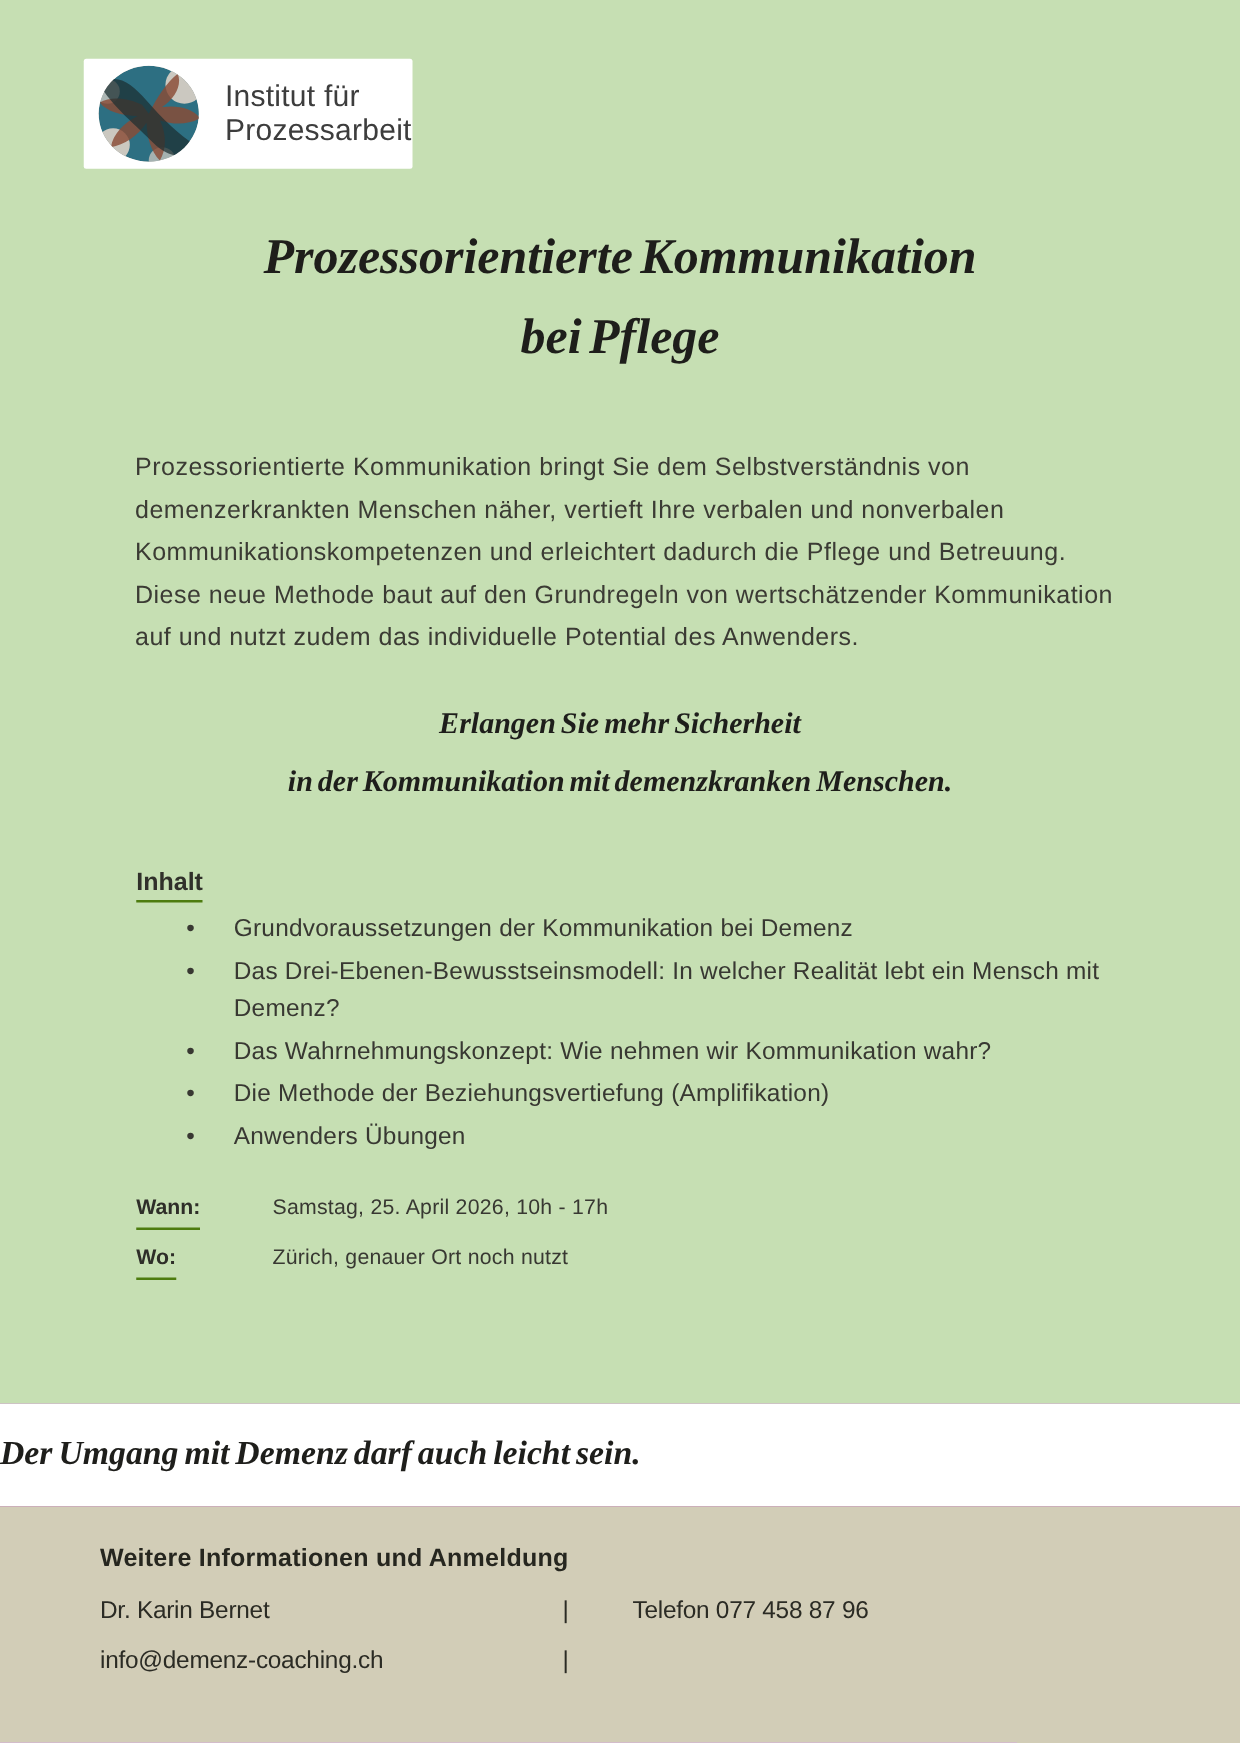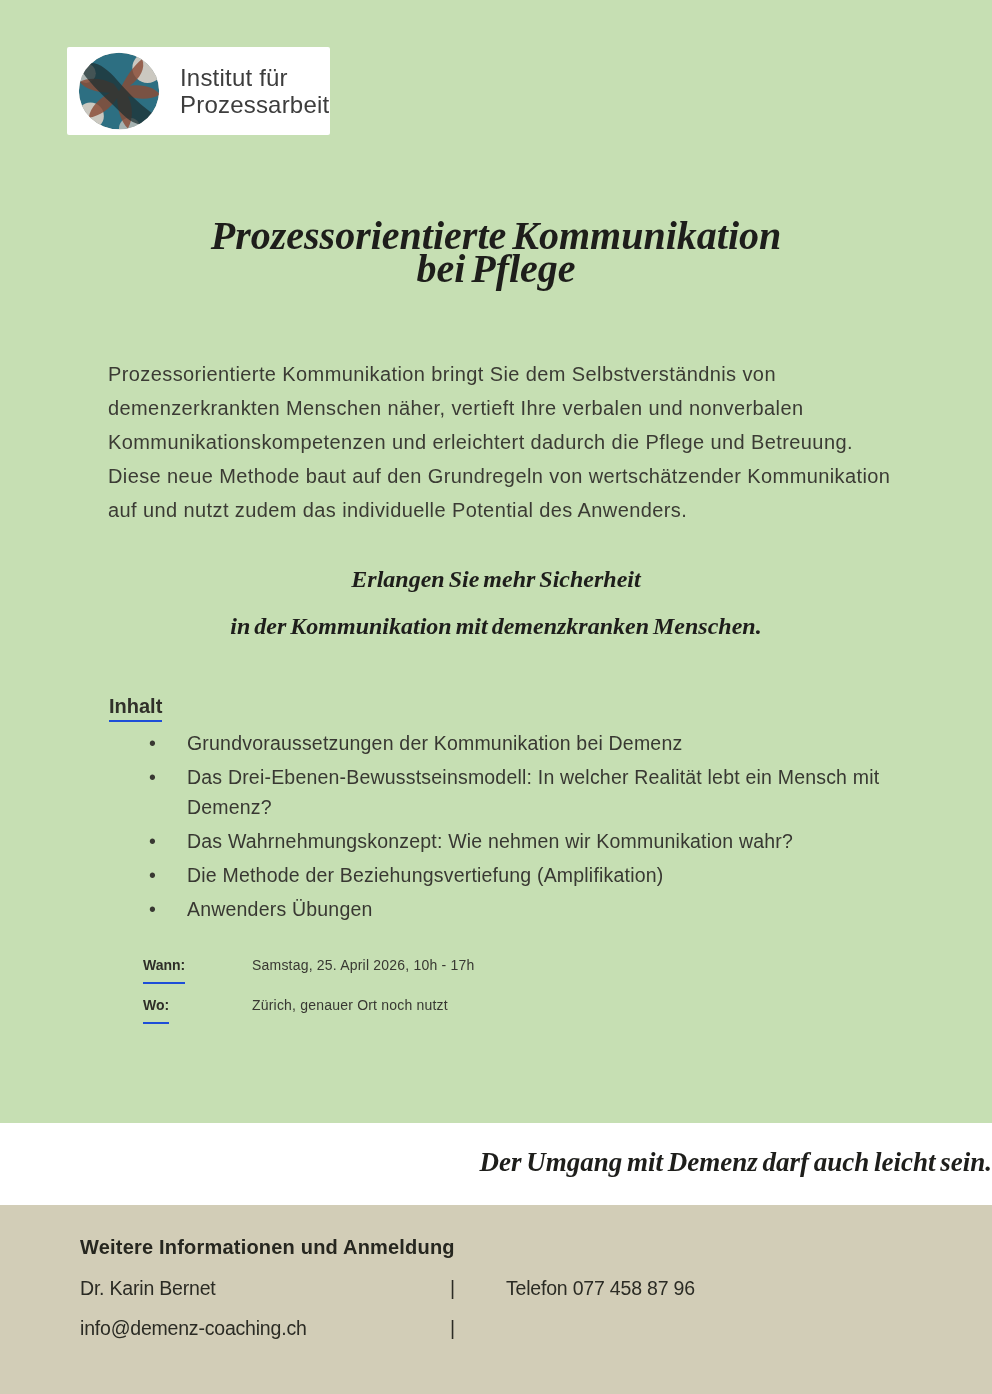--- a/index.html
+++ b/index.html
@@ -16,21 +16,21 @@
   
   .section-green {
     position: absolute; top: 0; left: 0;
     width: 100%; height: 1123px;
     background: #c6dfb3;
   }
   .band-white {
     position: absolute; top: 1123px; left: 0;
     width: 100%; height: 82px;
     background: #ffffff;
-    display: flex; align-items: center; justify-content: flex-end;
+    display: flex; align-items: center; justify-content: flex-start;
   }
   .section-footer {
     position: absolute; top: 1205px; left: 0;
     width: 100%; height: 189px;
     background: #d2cdb7;
     box-sizing: border-box;
     padding: 31px 0 0 80px;
   }
 
   
@@ -55,21 +55,21 @@
     font-family: "Liberation Serif", serif;
     font-style: italic;
     color: #1e1e1b;
   }
   .title-line {
     position: absolute; left: 0; width: 100%;
     text-align: center;
     font-size: 40px; font-weight: 600;
     word-spacing: -4px;
   }
-  .title-line.l1 { top: 181px; margin-top: 31px; }
+  .title-line.l1 { top: 181px; }
   .title-line.l2 { top: 245px; }
 
   .tagline-line {
     position: absolute; left: 0; width: 100%;
     text-align: center;
     font-size: 24px; font-weight: 700;
     word-spacing: -2px;
   }
   .tagline-line.l1 { top: 566px; }
   .tagline-line.l2 { top: 613px; }
@@ -84,21 +84,21 @@
   }
 
   
   .inhalt-heading {
     position: absolute; top: 695px; left: 109px;
     font-size: 20px; font-weight: bold;
     color: #30302a;
   }
   .u-line {
     display: inline-block;
-    border-bottom: 2px solid #1d4ed8;
+    border-bottom: 2px solid #4d7c0f;
     padding-bottom: 2px;
   }
   .bullet-list {
     position: absolute; top: 728px; left: 141px;
     width: 760px;
     list-style: none; margin: 0; padding: 0;
   }
   .bullet-list li {
     display: flex;
     font-size: 19.5px; line-height: 30px;
@@ -110,24 +110,23 @@
   .bullet-text { flex: 1; }
 
   
   .details {
     position: absolute; top: 951px; left: 109px;
     width: 800px;
   }
   .detail-row {
     display: grid;
     grid-template-columns: 109px 1fr;
-    font-size: 14px; line-height: 29px;
+    font-size: 17px; line-height: 29px;
     margin-bottom: 7px;
     color: #383832;
-    margin-left: 34px;
   }
   .detail-label { font-weight: bold; color: #2e2e28; }
   .detail-value { letter-spacing: 0.2px; width: 680px; }
   .condensed { letter-spacing: -0.3px; }
 
   
   .quote {
     font-size: 27px; font-weight: 600;
     word-spacing: -2px;
     padding-bottom: 4px;

